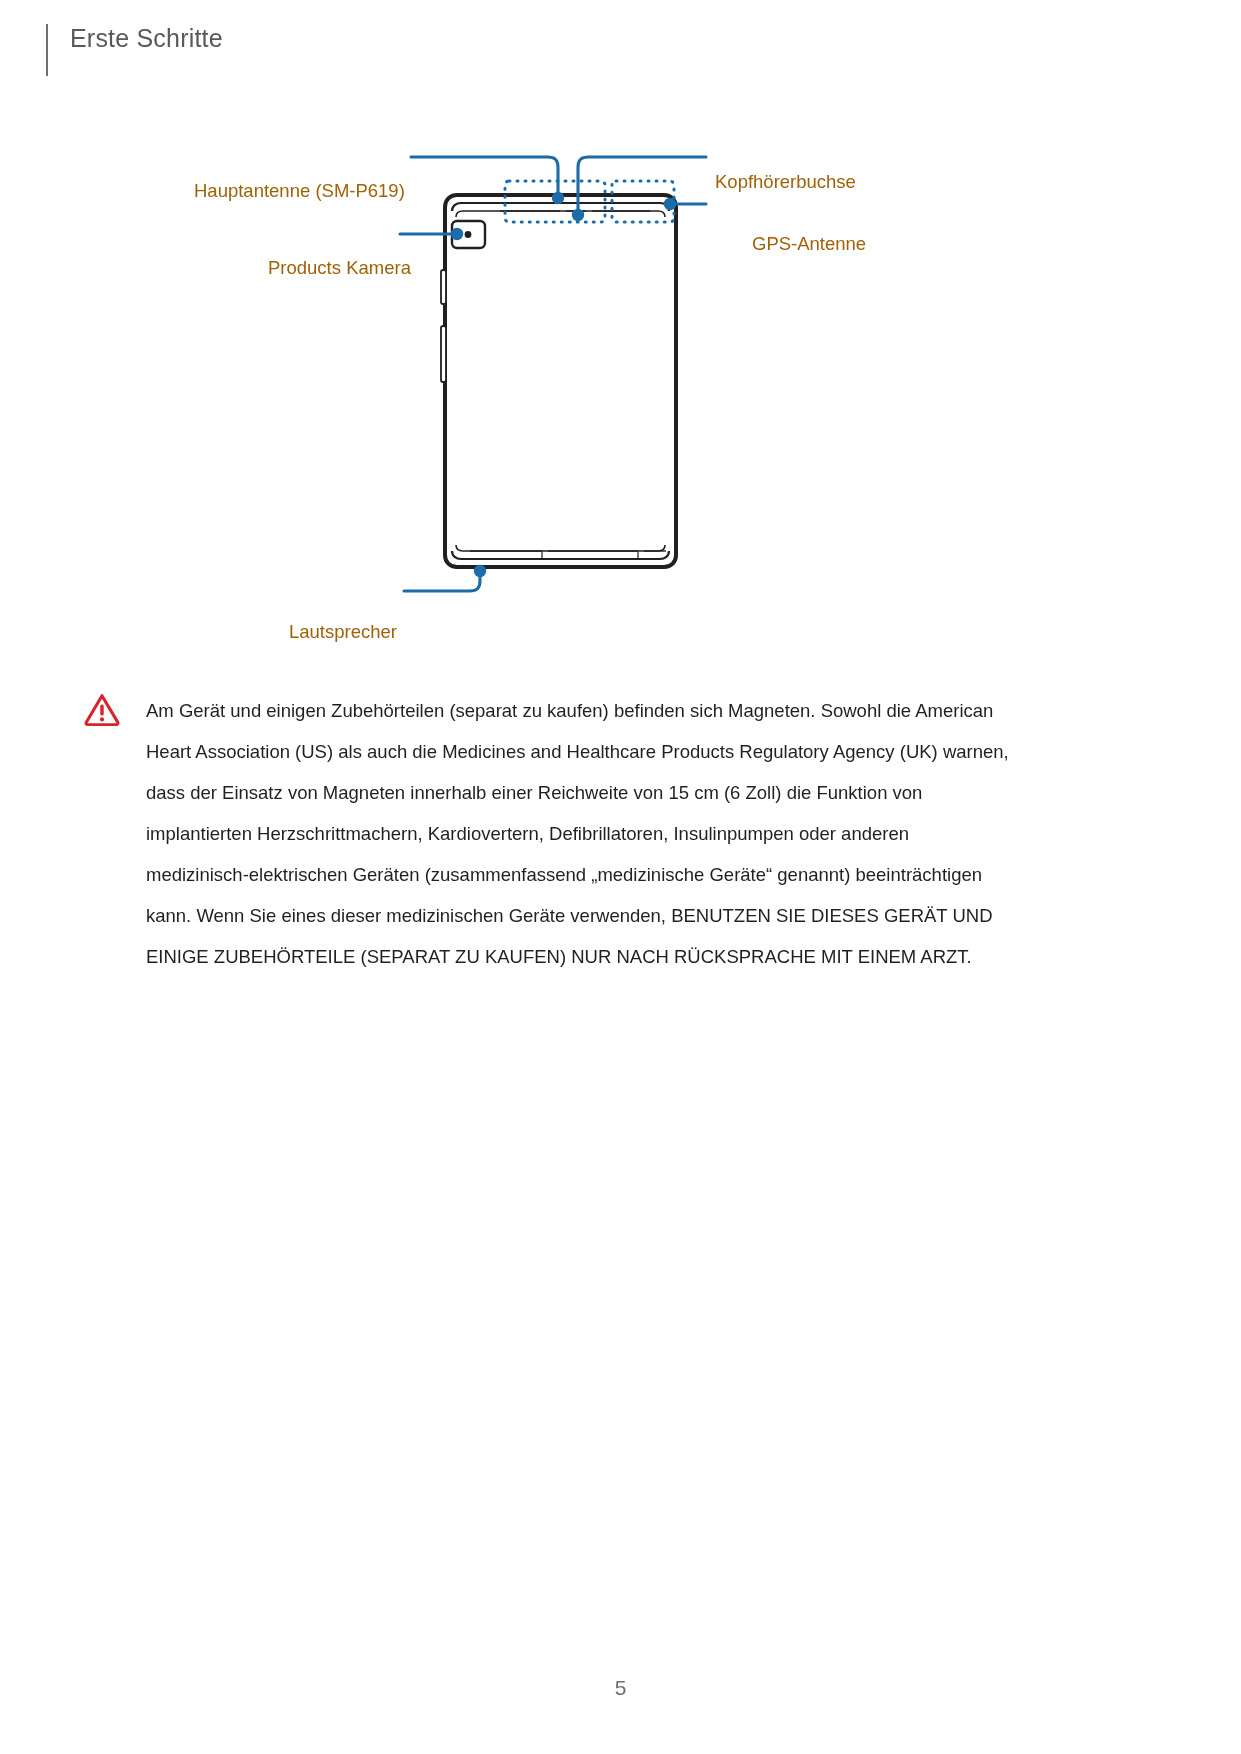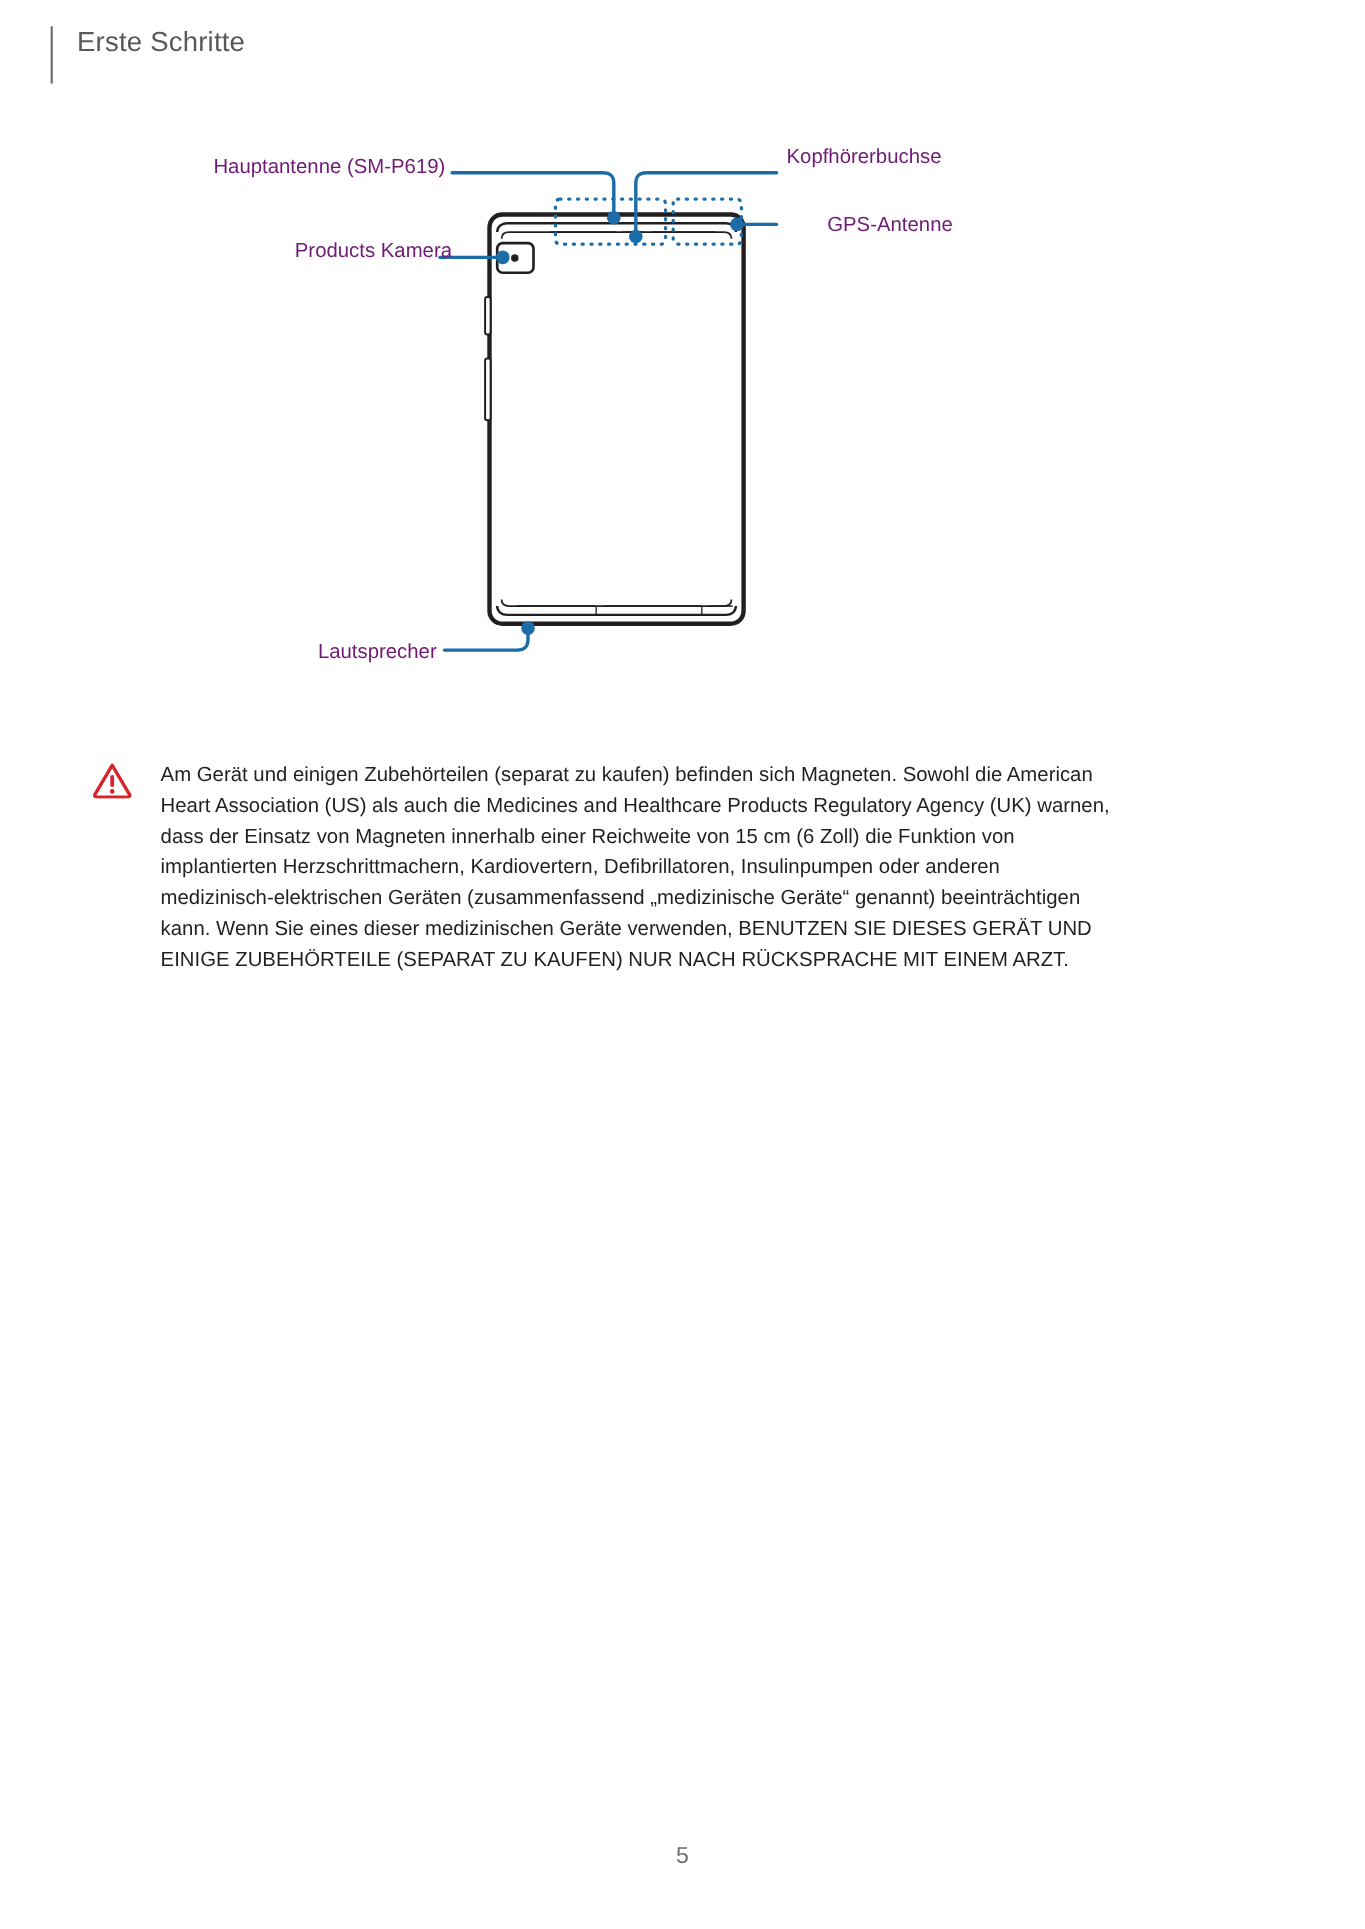--- a/index.html
+++ b/index.html
@@ -45,23 +45,24 @@
     top: 110px;
     width: 1241px;
     height: 520px;
   }
   .diagram svg {
     display: block;
   }
   .diag-label {
     position: absolute;
     font-size: 18.5px;
-    color: #701a75;
+    color: #a16207;
     white-space: nowrap;
     line-height: 1;
+    margin-top: 40px;
   }
   .lbl-hauptantenne { left: 194px; top: 32px; }
   .lbl-kopfhoerer   { left: 715px; top: 23px; }
   .lbl-gps          { left: 752px; top: 85px; }
   .lbl-kamera       { left: 268px; top: 109px; }
   .lbl-lautsprecher { left: 289px; top: 473px; }
 
   
   .note {
     position: absolute;
@@ -73,21 +74,21 @@
   }
   .note-icon {
     width: 36px;
     height: 34px;
     flex: 0 0 36px;
     margin-top: 2px;
   }
   .note-body {
     margin-left: 26px;
     font-size: 18.5px;
-    line-height: 28px;
+    line-height: 41px;
     color: #231f20;
     text-align: left;
   }
 
   
   .page-number {
     position: absolute;
     left: 0;
     top: 1676px;
     width: 1241px;

